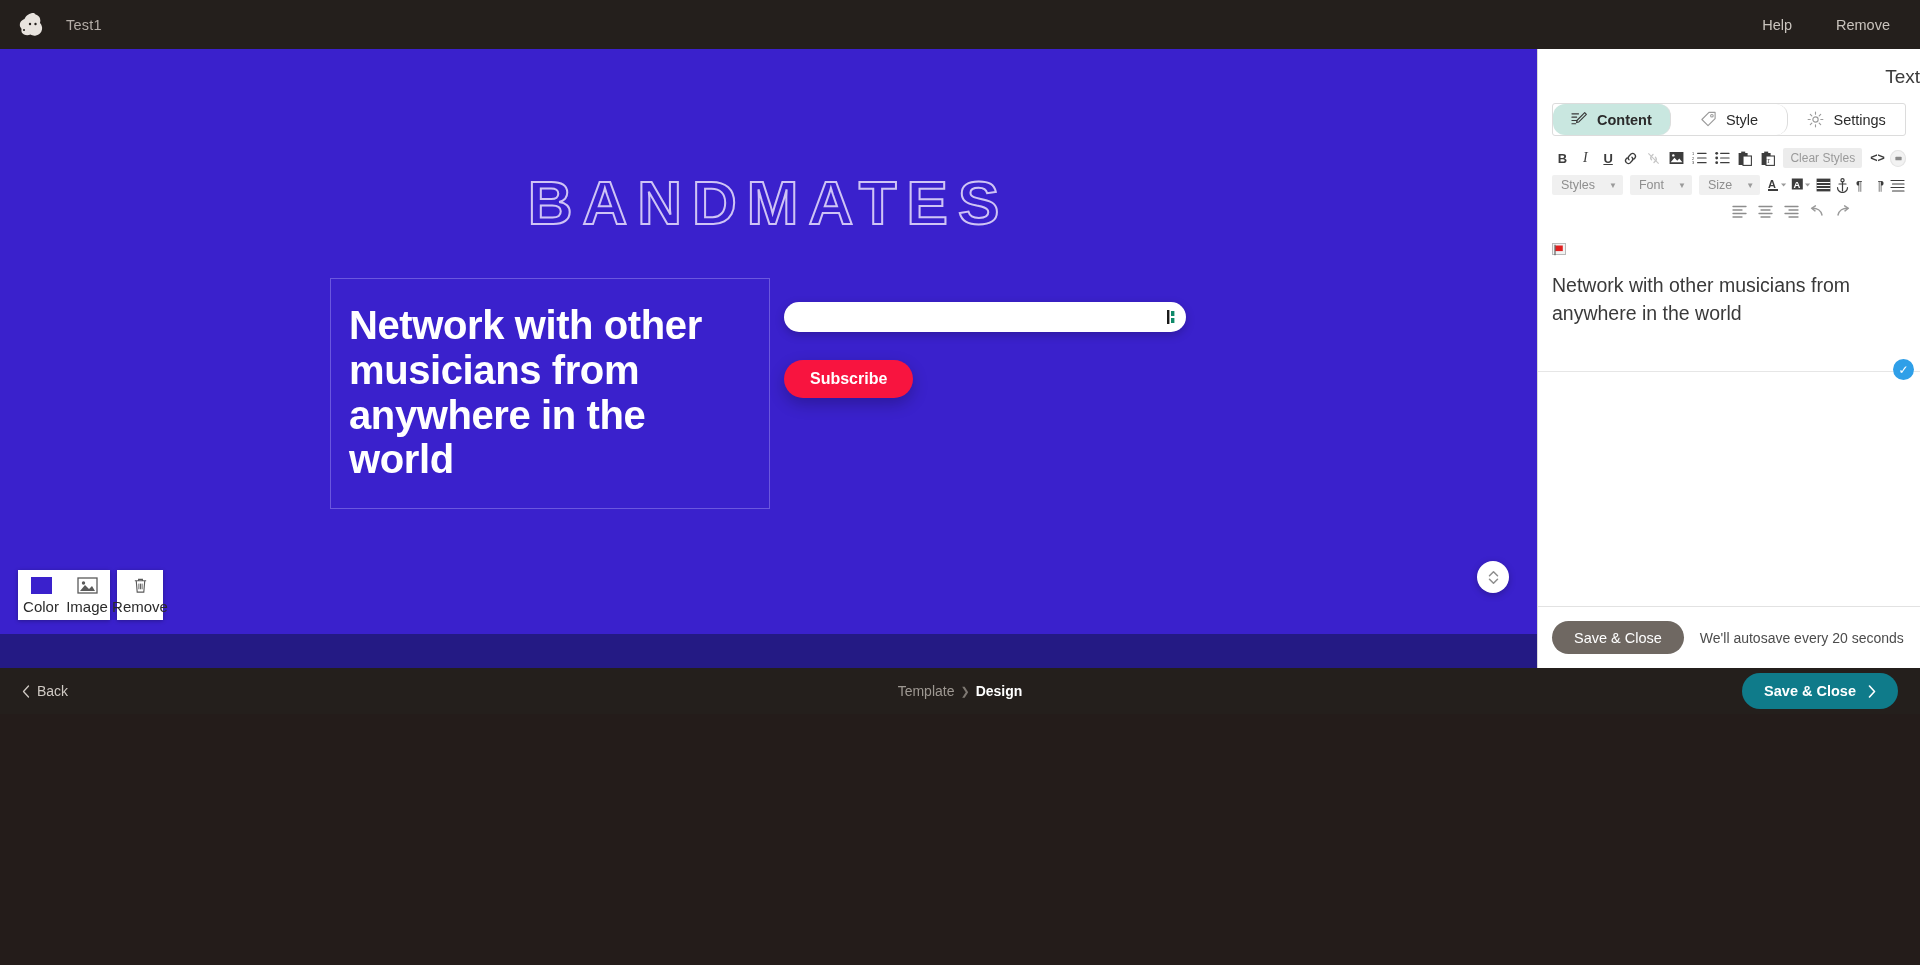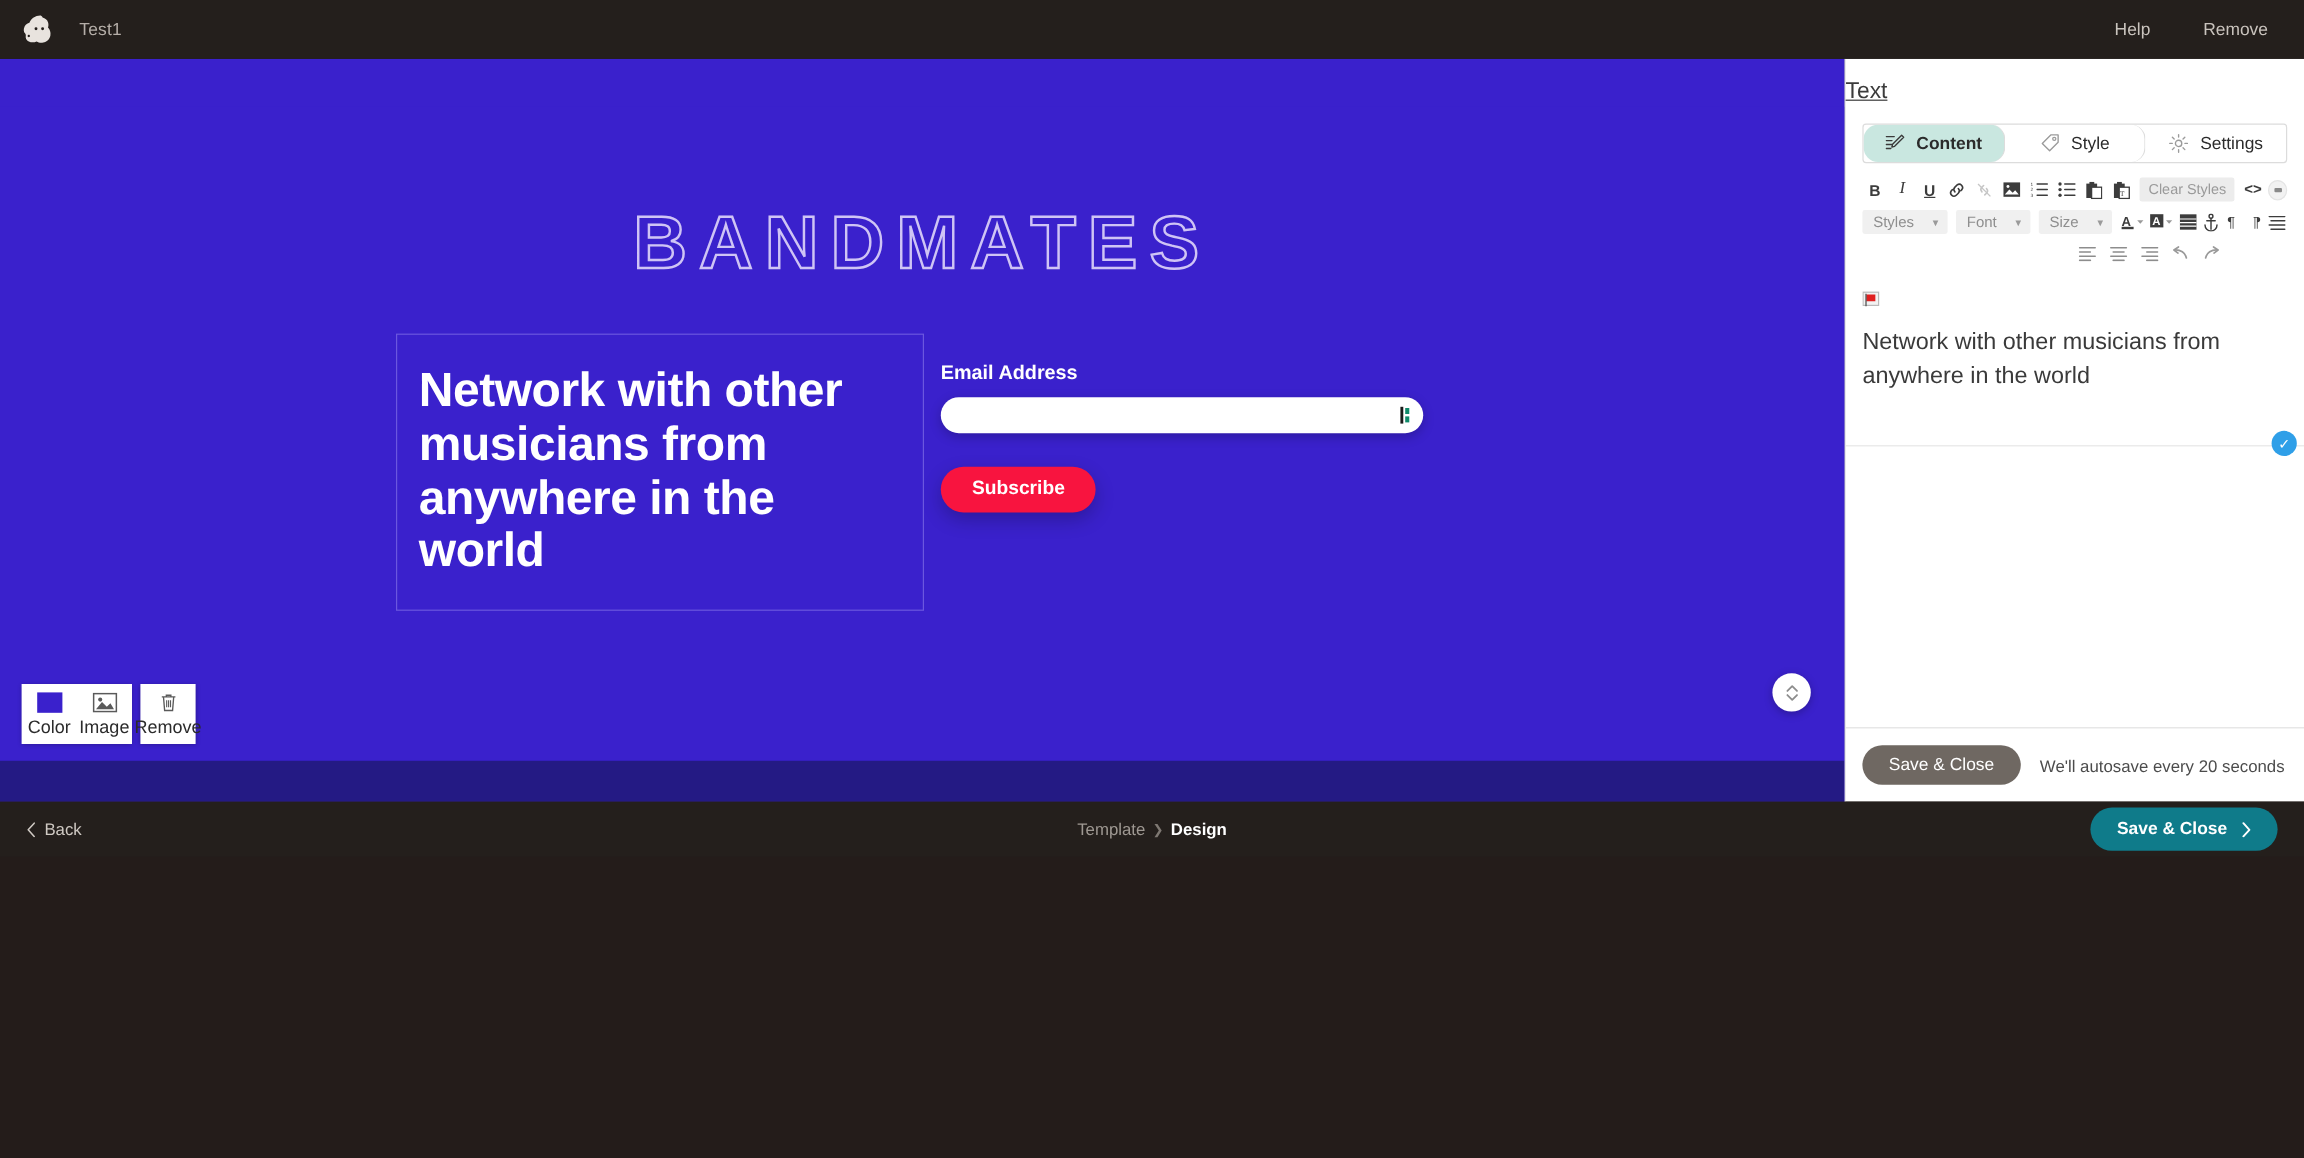--- a/index.html
+++ b/index.html
@@ -101,22 +101,22 @@
     justify-content: center; box-shadow: 0 2px 7px rgba(0,0,0,.25);
     cursor: pointer; z-index: 12;
   }
 
   
   .panel {
     flex: 1 1 auto; background: #fff; display: flex; flex-direction: column;
     border-left: 1px solid #d9d9d9; min-width: 0;
   }
   .panel-title {
-    text-align: left; font-size: 19px; color: #3b3b3b;
-    padding: 17px 0 15px; font-weight: 400; text-decoration: underline;
+    text-align: right; font-size: 19px; color: #3b3b3b;
+    padding: 17px 0 15px; font-weight: 400;
   }
   .tabs { display: flex; margin: 0 14px; border: 1px solid #dcdcdc; border-radius: 3px; overflow: hidden; }
   .tab {
     flex: 1; display: flex; align-items: center; justify-content: center; gap: 9px;
     height: 31px; font-size: 14.5px; color: #2b2b2b; cursor: pointer;
     border-right: 1px solid #dcdcdc; background: #fff; border-radius: 12px;
   }
   .tab:last-child { border-right: none; }
   .tab.active { background: #c9e7e0; font-weight: 700; }
 
@@ -224,21 +224,20 @@
 
       <div class="hero">
         <div class="brand">BANDMATES</div>
 
         <div class="hero-cols">
           <div class="text-block">
             <p>Network with other musicians from anywhere in the world</p>
           </div>
 
           <div class="form-block">
-            <div class="form-label">Email Address</div>
             <div class="input-wrap">
               <input class="email-input" type="text" placeholder="" style="">
               <svg class="input-caret" viewBox="0 0 10 16">
                 <rect x="1" y="1" width="2.4" height="14" fill="#1a1a1a"></rect>
                 <rect x="5" y="2" width="3.4" height="5" fill="#0f8a6a"></rect>
                 <rect x="5" y="9" width="3.4" height="5" fill="#0f8a6a"></rect>
               </svg>
             </div>
             <button class="subscribe-btn">Subscribe</button>
           </div>

